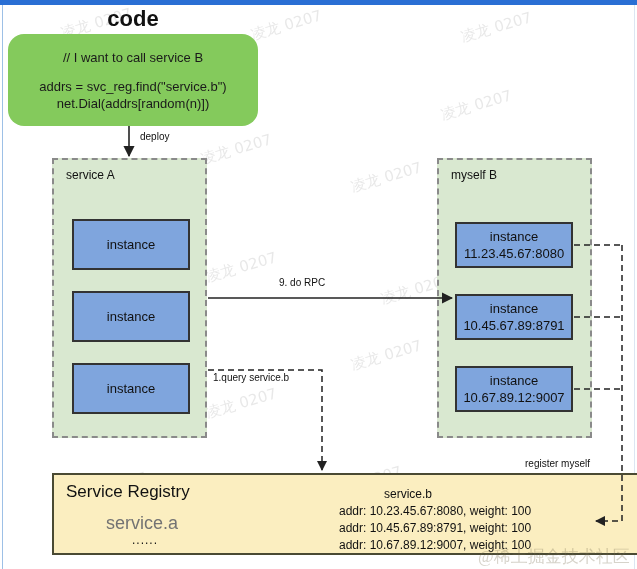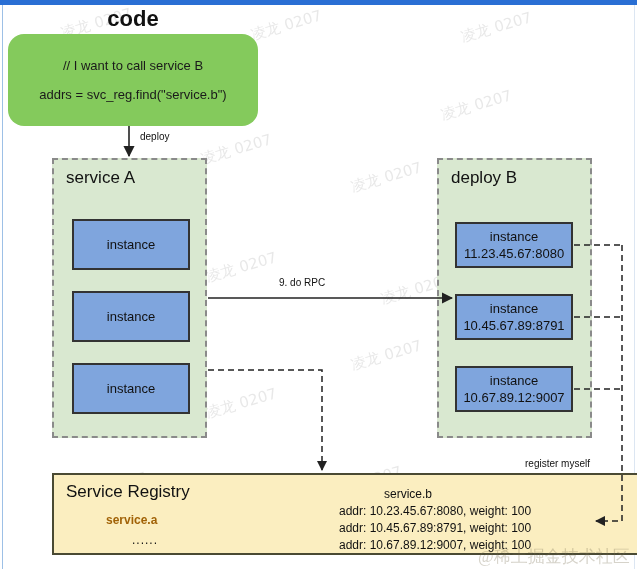--- a/index.html
+++ b/index.html
@@ -90,21 +90,21 @@
   
   .service-box {
     position: absolute;
     background: #d9e8d0;
     border: 2px dashed #8a8a8a;
     box-sizing: border-box;
   }
   .service-label {
     position: absolute;
     left: 12px; top: 8px;
-    font-size: 17px;
+    font-size: 12px;
     color: #111;
     white-space: nowrap;
   }
   .instance {
     position: absolute;
     background: #7fa5dd;
     border: 2px solid #333;
     box-sizing: border-box;
     display: flex;
     flex-direction: column;
@@ -126,23 +126,22 @@
   }
   #registry-title {
     position: absolute;
     left: 12px; top: 7px;
     font-size: 17px;
     color: #111;
   }
   #registry-service-a {
     position: absolute;
     left: 52px; top: 38px;
-    font-size: 12px;
-    color: #a16207;
-    font-weight: bold;
+    font-size: 18px;
+    color: #737373;
   }
   #registry-dots {
     position: absolute;
     left: 78px; top: 58px;
     font-size: 12px;
     color: #111;
     letter-spacing: 1px;
   }
   #registry-service-b {
     position: absolute;
@@ -197,37 +196,38 @@
   <div class="wm" style="left:205px; top:394px;">凌龙 0207</div>
   <div class="wm" style="left:465px; top:396px;">凌龙 0207</div>
   <div class="wm" style="left:75px;  top:478px;">凌龙 0207</div>
   <div class="wm" style="left:330px; top:472px;">凌龙 0207</div>
 
   <div class="diagram-title" style="left:8px; top:6px; width:250px;">code</div>
 
   <div id="code-box">
     <div class="code-line comment">// I want to call service B</div>
     <div class="code-line">addrs = svc_reg.find("service.b")</div>
+    <div class="code-line">net.Dial(addrs[random(n)])</div>
   </div>
 
   <div class="service-box" style="left:52px; top:158px; width:155px; height:280px;">
     <div class="service-label">service A</div>
   </div>
   <div class="instance" style="left:72px; top:219px; width:118px; height:51px;">
     <div class="ins-name">instance</div>
   </div>
   <div class="instance" style="left:72px; top:291px; width:118px; height:51px;">
     <div class="ins-name">instance</div>
   </div>
   <div class="instance" style="left:72px; top:363px; width:118px; height:51px;">
     <div class="ins-name">instance</div>
   </div>
 
   <div class="service-box" style="left:437px; top:158px; width:155px; height:280px;">
-    <div class="service-label">deploy B</div>
+    <div class="service-label">myself B</div>
   </div>
   <div class="instance" style="left:455px; top:222px; width:118px; height:46px;">
     <div class="ins-name">instance</div>
     <div class="ins-addr">11.23.45.67:8080</div>
   </div>
   <div class="instance" style="left:455px; top:294px; width:118px; height:46px;">
     <div class="ins-name">instance</div>
     <div class="ins-addr">10.45.67.89:8791</div>
   </div>
   <div class="instance" style="left:455px; top:366px; width:118px; height:46px;">
@@ -262,17 +262,18 @@
     <path d="M 208 370 L 322 370 L 322 470" fill="none" stroke="#222" stroke-width="1.5" stroke-dasharray="6,4" marker-end="url(#arrow-dash)"></path>
 
     <path d="M 574 245 L 622 245" fill="none" stroke="#222" stroke-width="1.4" stroke-dasharray="6,4"></path>
     <path d="M 574 317 L 622 317" fill="none" stroke="#222" stroke-width="1.4" stroke-dasharray="6,4"></path>
     <path d="M 574 389 L 622 389" fill="none" stroke="#222" stroke-width="1.4" stroke-dasharray="6,4"></path>
     <path d="M 622 245 L 622 521 L 596 521" fill="none" stroke="#222" stroke-width="1.5" stroke-dasharray="6,4" marker-end="url(#arrow-dash)"></path>
   </svg>
 
   <div class="edge-label" style="left:140px; top:131px;">deploy</div>
   <div class="edge-label" style="left:279px; top:277px;">9. do RPC</div>
+  <div class="edge-label" style="left:211px; top:372px; background:#ffffff; padding:0 2px;">1.query service.b</div>
   <div class="edge-label" style="left:525px; top:458px;">register myself</div>
 
   <div class="wm-big" style="left:478px; top:545px;">@稀土掘金技术社区</div>
 
 </div>
 
 </body></html>

